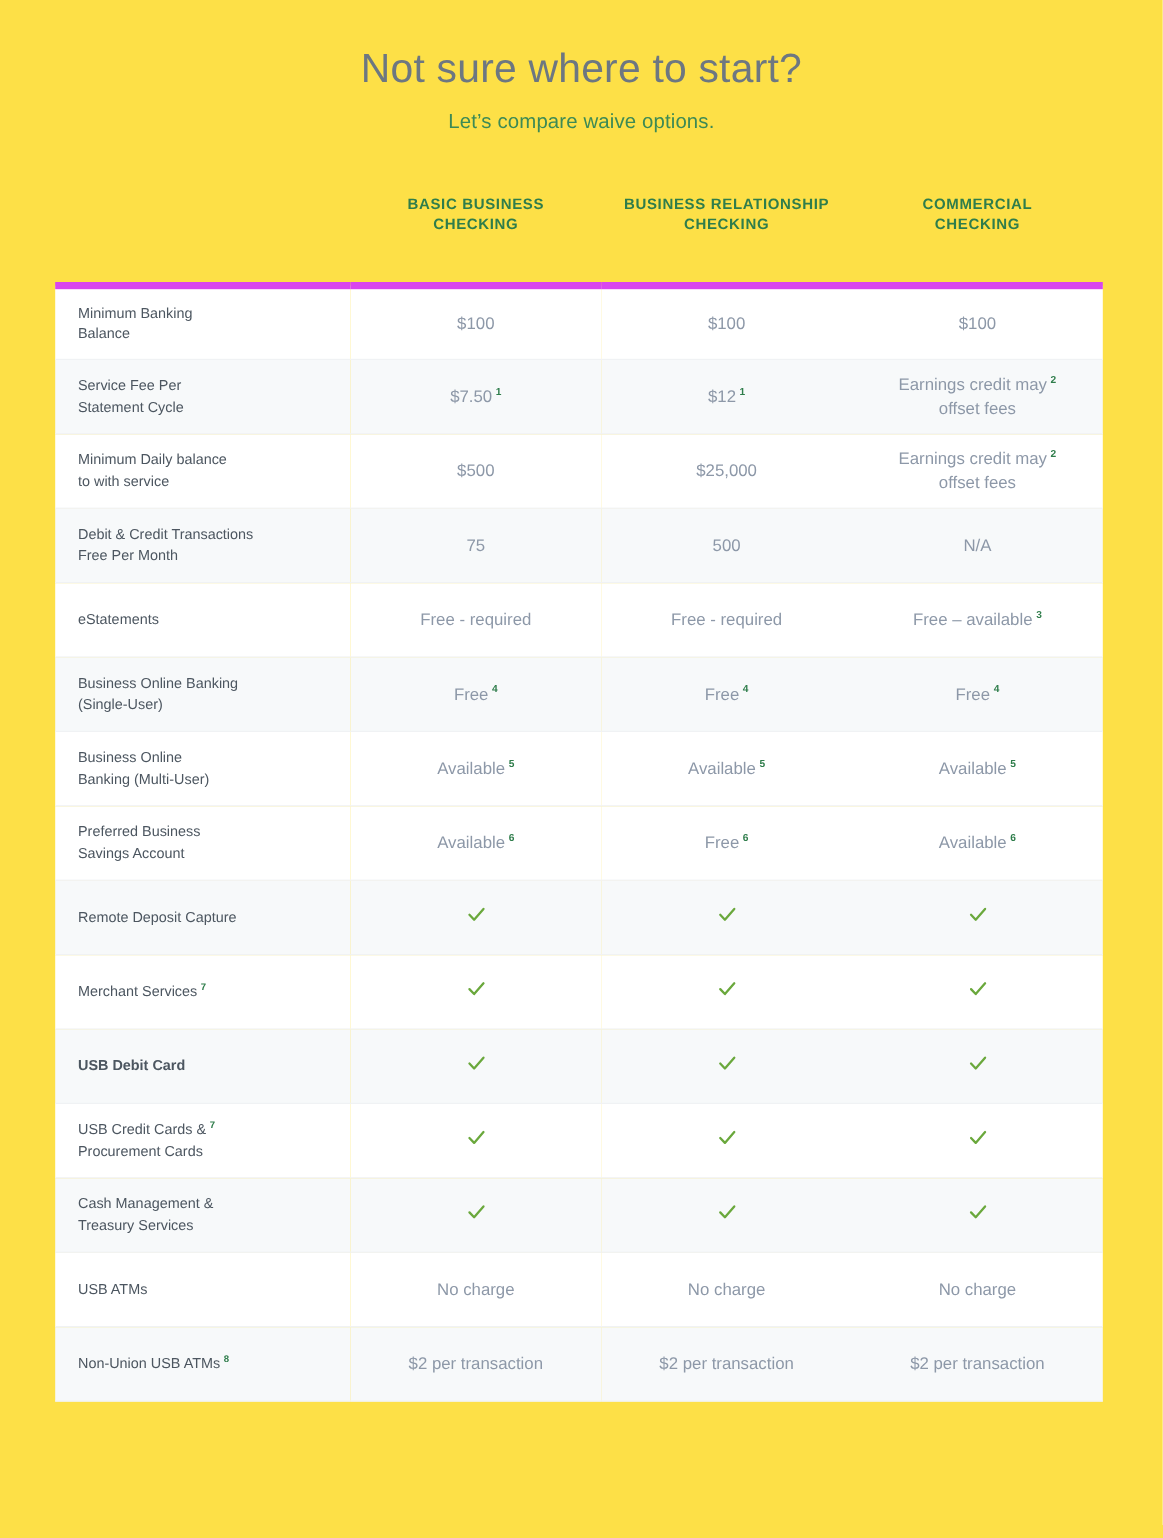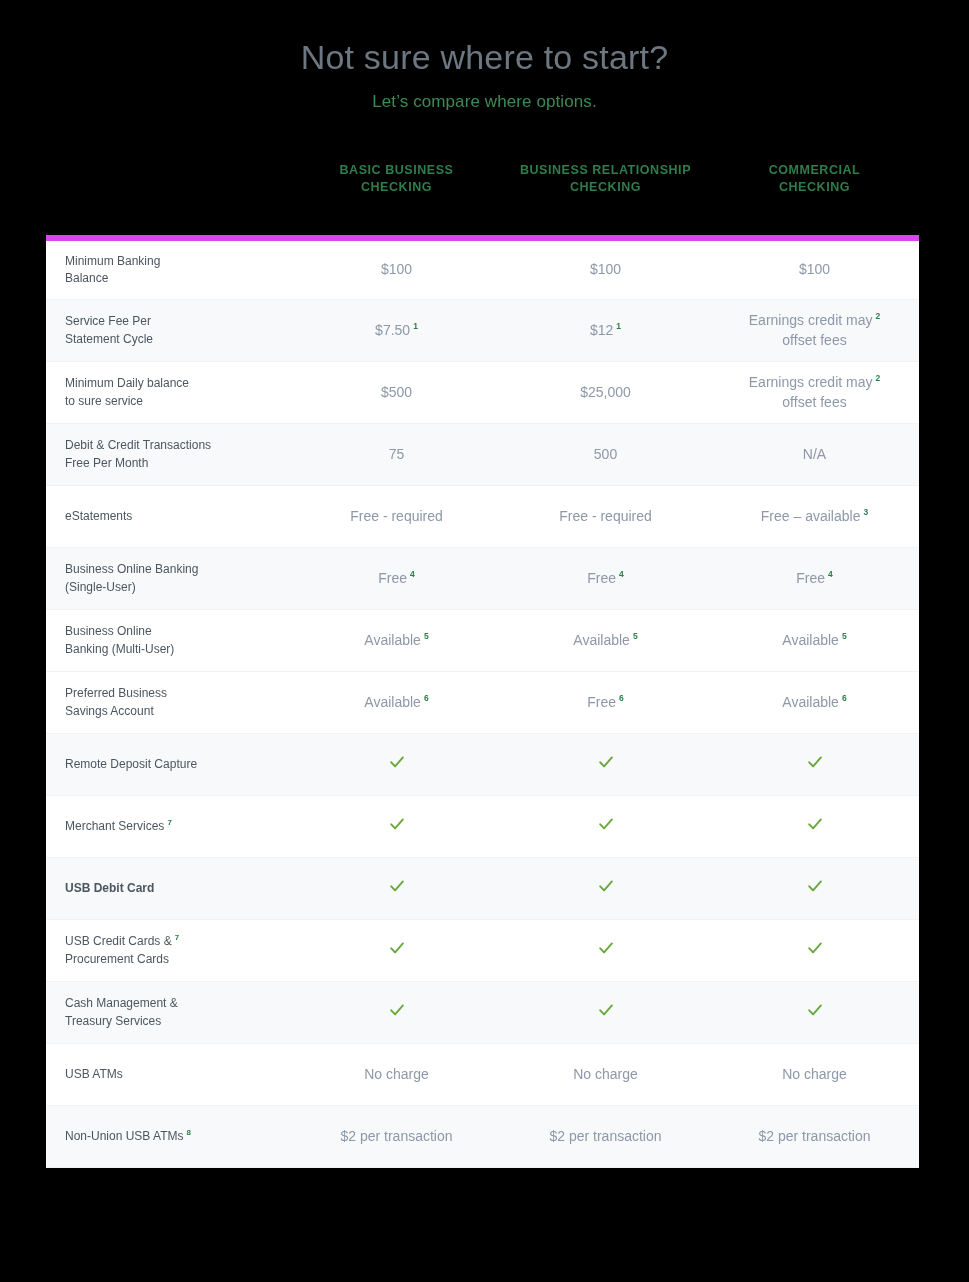--- a/index.html
+++ b/index.html
@@ -8,21 +8,21 @@
     width: 969px; height: 1282px;
     background: #ffffff;
     font-family: "Liberation Sans", sans-serif;
     -webkit-font-smoothing: antialiased;
   }
   .page {
     position: relative;
     width: 969px;
     height: 1282px;
     overflow: hidden;
-    background: #000000;
+    background: #fde047;
   }
 
   
   .hero {
     padding-top: 36px;
     text-align: center;
   }
   .hero-title {
     font-size: 34px;
     font-weight: 400;
@@ -117,21 +117,21 @@
   }
   .check svg { display: block; }
 </style>
 </head>
 <body>
 
 <div class="page">
 
   <div class="hero">
     <h1 class="hero-title">Not sure where to start?</h1>
-    <p class="hero-sub">Let’s compare where options.</p>
+    <p class="hero-sub">Let’s compare waive options.</p>
   </div>
 
   <div class="table-wrap">
     <table class="compare">
       <colgroup>
         <col class="c-label">
           <col class="c-plan">
           <col class="c-plan">
           <col class="c-plan">
       </colgroup>
@@ -180,21 +180,21 @@
               <span class="twoline">$12<sup class="fn">1</sup></span>
             </td>
             <td class="cell">
               <span class="twoline">Earnings credit may<sup class="fn">2</sup></span>
               <span class="twoline">offset fees</span>
             </td>
           </tr>
           <tr class="plain">
             <td class="rowlabel">
               <span style="display: block;">Minimum Daily balance</span>
-              <span style="display: block;">to sure service</span>
+              <span style="display: block;">to with service</span>
             </td>
             <td class="cell">
               <span class="twoline">$500</span>
             </td>
             <td class="cell">
               <span class="twoline">$25,000</span>
             </td>
             <td class="cell">
               <span class="twoline">Earnings credit may<sup class="fn">2</sup></span>
               <span class="twoline">offset fees</span>

